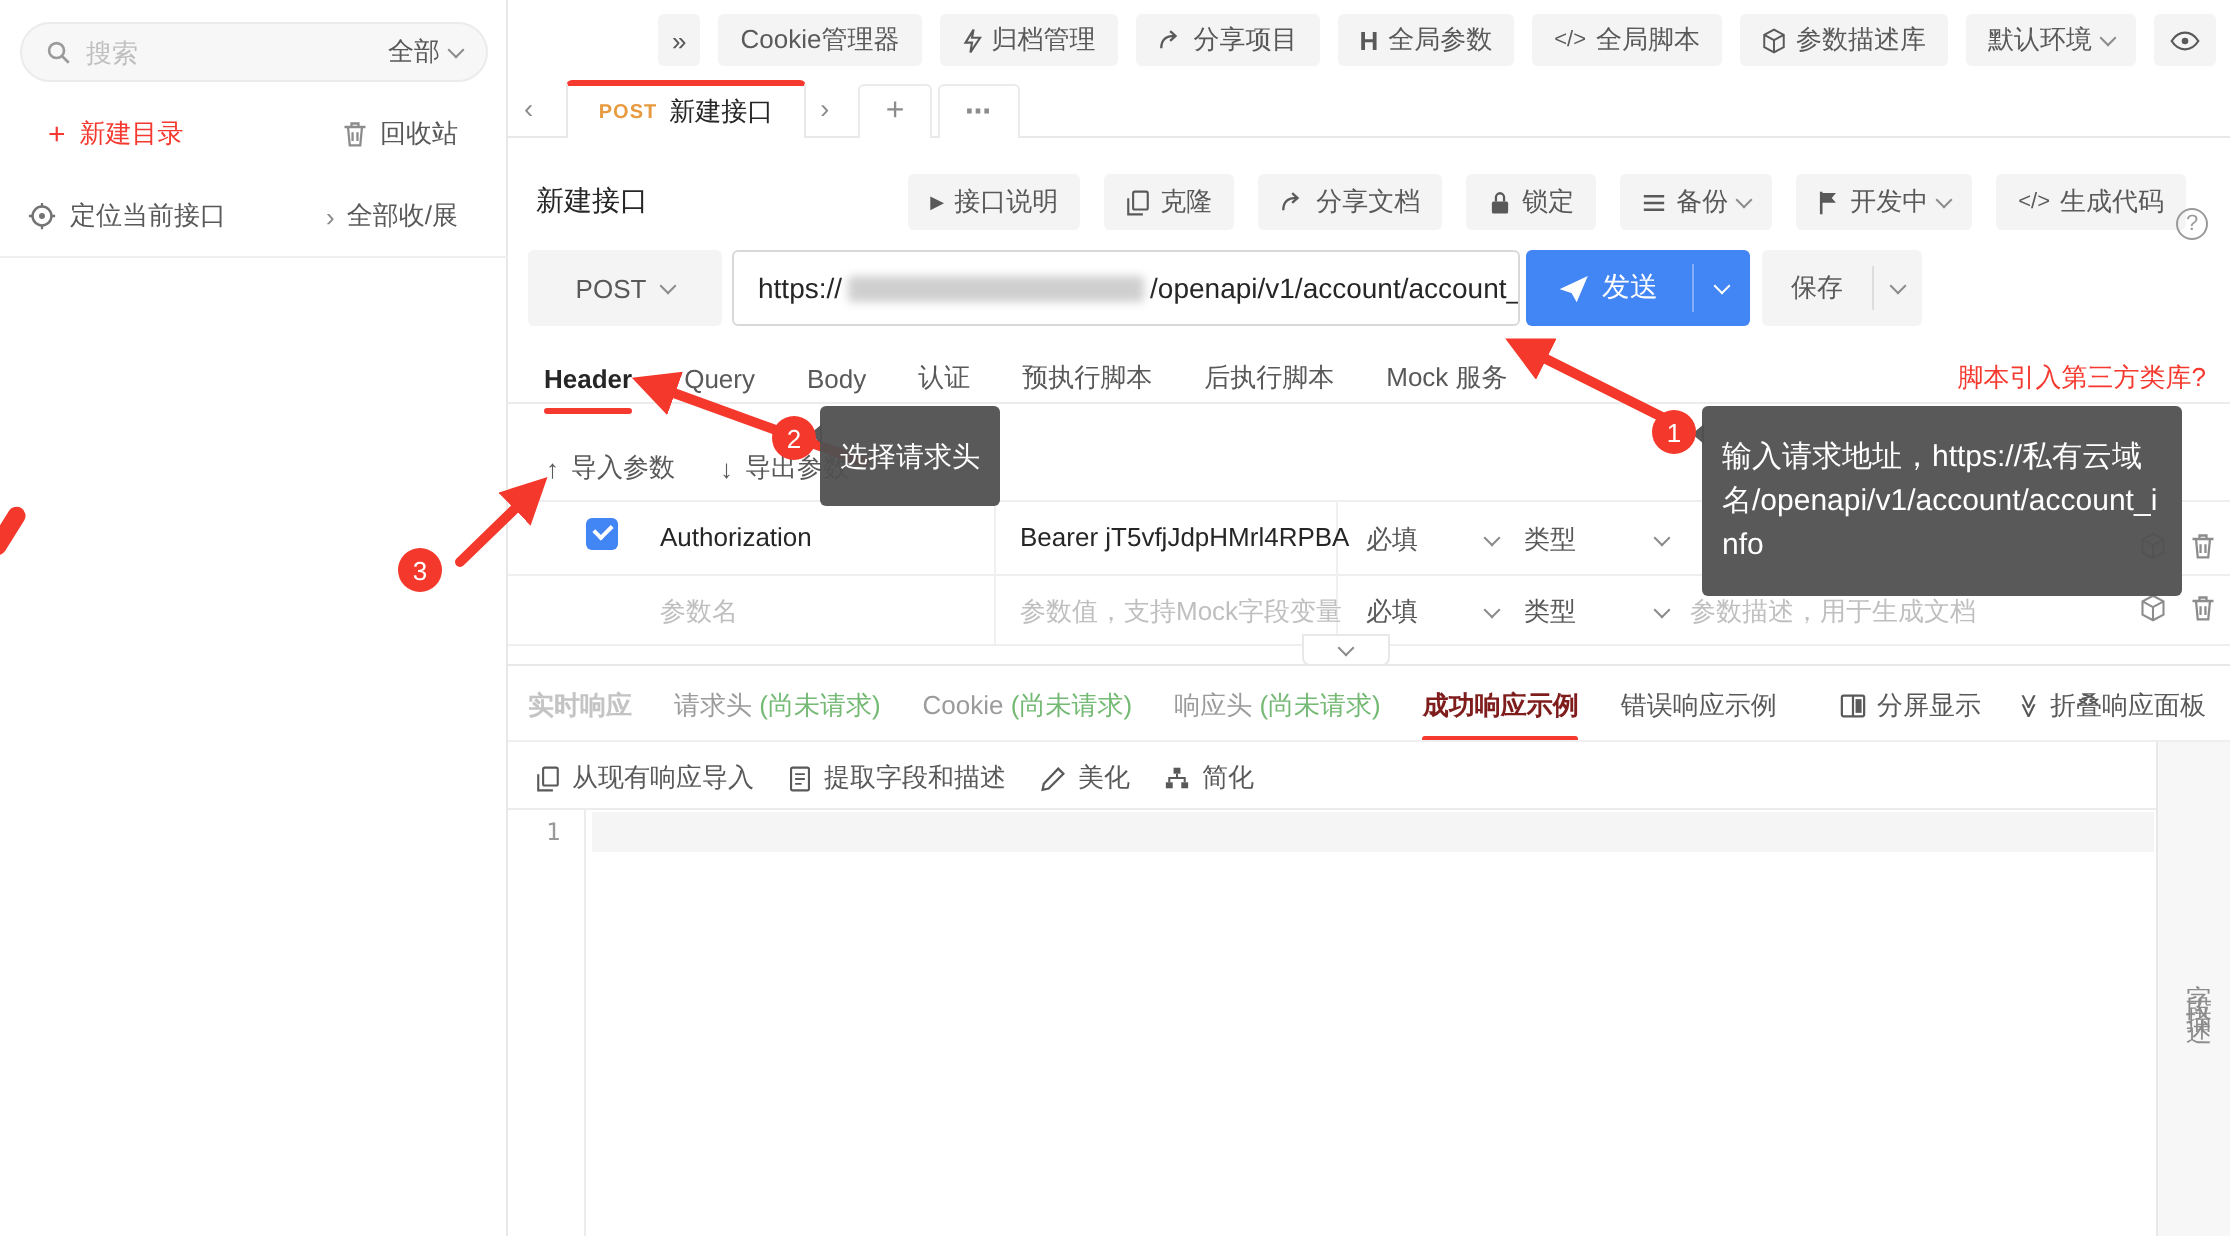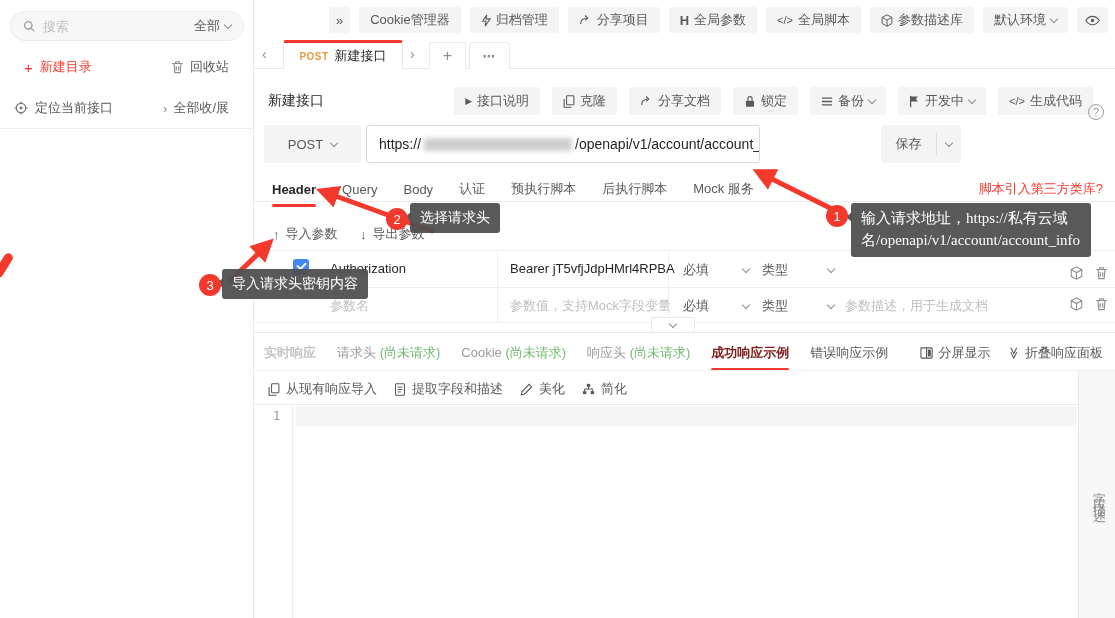--- a/index.html
+++ b/index.html
@@ -55,21 +55,21 @@
 
   .checkbox { position:absolute; left:293px; top:259px; width:16px; height:16px; background:#4285f4; border-radius:3px; cursor:pointer; }
   .checkbox::after { content:""; position:absolute; left:4px; top:3px; width:7px; height:4px;
     border-left:2px solid #fff; border-bottom:2px solid #fff; transform:rotate(-45deg); }
   .ph { color:#bfbfbf; }
 
   
   .badge { position:absolute; width:22px; height:22px; border-radius:50%; background:#f5382c; color:#fff;
     display:flex; align-items:center; justify-content:center; font-size:13px; z-index:61; }
   .tip { position:absolute; background:rgba(80,80,80,.95); color:#fff; border-radius:3px; z-index:60;
-    padding:5px 10px; font-size:14px; line-height:1.45;font-family:Liberation Serif, serif; }
+    padding:15px 10px; font-size:14px; line-height:1.45; }
   .tip::before { content:""; position:absolute; left:-5px; top:9px; border-top:5px solid transparent;
     border-bottom:5px solid transparent; border-right:6px solid rgba(80,80,80,.95); }
   .arrows { position:absolute; left:0; top:0; z-index:55; pointer-events:none; }
   .red-frag { position:absolute; left:-10px; top:261px; width:27px; height:9px; background:#f5382c;
     border-radius:5px; transform:rotate(-58deg); z-index:40; }
 
   .vtext { writing-mode:vertical-lr; letter-spacing:6px; color:#8c8c8c; }
   .collapse-pill { position:absolute; left:651px; top:317px; width:44px; height:16px; background:#fff;
     border:1px solid #e8e8e8; border-radius:0 0 4px 4px; display:flex; align-items:center; justify-content:center; z-index:5; cursor:pointer; }
 </style>
@@ -228,20 +228,32 @@
   <div class="abs" style="left:1088px;top:104px;width:16px;height:16px;border:1.3px solid #9a9a9a;border-radius:50%;color:#9a9a9a;font-size:11px;display:flex;align-items:center;justify-content:center;cursor:pointer;">?</div>
 
   <div class="gray-box abs" style="left:264px;top:125px;width:97px;height:38px;gap:8px;cursor:pointer;">
     <span>POST</span>
     <span class="chev"></span>
   </div>
   <div class="abs flex" style="left:366px;top:125px;width:394px;height:38px;background:#fff;border:1px solid #d9d9d9;border-radius:3px;padding:0 12px;white-space:nowrap;overflow:hidden;font-size:14px;color:#262626;">
     <span>https://</span>
     <span style="display:inline-block;width:148px;height:13px;background:#cfcfcf;border-radius:2px;filter:blur(2.5px);margin:0 3px;flex:none;"></span>
     <span>/openapi/v1/account/account_info</span>
+  </div>
+  <div class="send-btn">
+    <span class="flex" style="flex:1;justify-content:center;gap:7px;cursor:pointer;">
+      <svg class="ic" width="14" height="13" viewBox="0 0 16 15">
+          <path d="M1 7.5 15 1 9.5 14 7 9.5Z M7 9.5 15 1" fill="#fff" stroke="#fff" stroke-width="1"></path>
+        </svg>
+      <span>发送</span>
+    </span>
+    <span style="width:1px;height:24px;background:rgba(255,255,255,.35);"></span>
+    <span class="flex" style="width:28px;justify-content:center;cursor:pointer;">
+      <span class="chev" style="border-color:#fff;"></span>
+    </span>
   </div>
   <div class="gray-box abs" style="left:881px;top:125px;width:80px;height:38px;">
     <span style="flex:1;text-align:center;cursor:pointer;">保存</span>
     <span style="width:1px;height:22px;background:#ddd;"></span>
     <span class="flex" style="width:24px;justify-content:center;cursor:pointer;">
         <span class="chev"></span>
       </span>
   </div>
 
   <div class="abs flex" style="left:272px;top:180px;gap:26px;">
@@ -401,15 +413,14 @@
   <div class="tip" style="left:851px;top:203px;width:240px;font-size:15px;word-break:break-all;">输入请求地址，https://私有云域名/openapi/v1/account/account_info</div>
 
   <div class="badge" style="left:386px;top:208px;">
       <span>2</span>
     </div>
   <div class="tip" style="left:410px;top:203px;">选择请求头</div>
 
   <div class="badge" style="left:199px;top:274px;">
       <span>3</span>
     </div>
-  <div class="tip" style="left:222px;top:269px;">导入请求头密钥内容</div>
 
 </div>
 
 </body></html>

